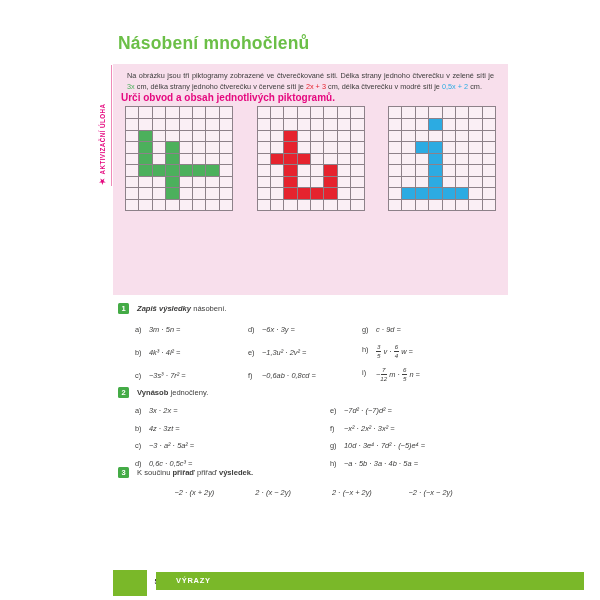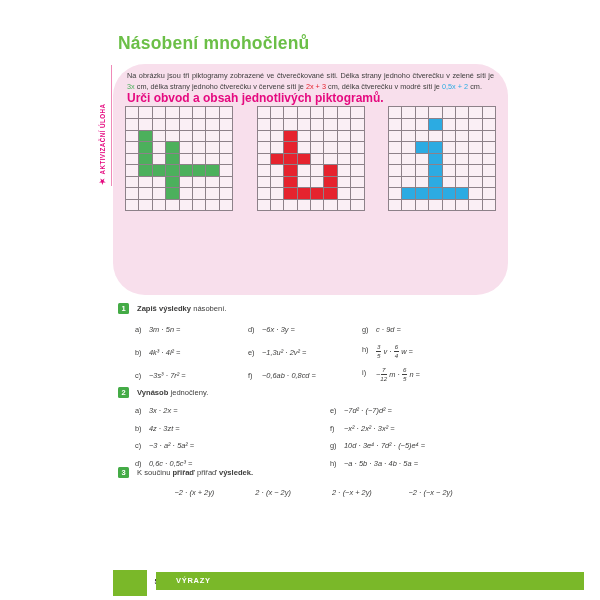--- a/index.html
+++ b/index.html
@@ -21,28 +21,27 @@
   .sidebar-vert {
     position:absolute; left:98px; top:65px; height:121px; width:12px;
     writing-mode:vertical-rl; transform:rotate(180deg);
     color:var(--magenta,#e5097f); font-size:6.3px; font-weight:bold;
     letter-spacing:0.4px; white-space:nowrap;
   }
   .sidebar-vert .star { font-size:7.5px; }
   .pink-box {
     position:absolute; left:113px; top:64px; width:395px; height:231px;
     background:var(--pink-bg,#f8dfec);
-    border-radius:32px;
   }
   .intro {
     padding:7px 14px 0; font-size:7.3px; line-height:10.8px;
     text-align:justify;
   }
   .intro-task {
-    padding:0 14px; font-size:12px; line-height:10.8px;
+    padding:0 8px; font-size:10px; line-height:10.8px;
     font-weight:bold; color:var(--magenta,#e0097d);
   }
   .grids-row { display:flex; justify-content:space-between; padding:3px 12px 0; }
   .pgrid {
     width:108px; height:105px; display:grid;
     grid-template-columns:repeat(8,1fr); grid-template-rows:repeat(9,1fr);
     border-top:1px solid var(--grid-line,#8d8189);
     border-left:1px solid var(--grid-line,#8d8189);
     background:#faeff5;
   }
@@ -331,21 +330,21 @@
         <div class="gcell"></div>
         <div class="gcell"></div>
         <div class="gcell"></div>
       </div>
     </div>
 </div>
 
 <section class="ex" id="ex1">
   <div class="ex-head">
     <div class="badge">1</div>
-    <div class="ex-title"><span style="font-weight: bold;">Zapiš výsledky</span><span> násobení.</span></div>
+    <div class="ex-title"><span style="font-weight: bold; font-style: italic;">Zapiš výsledky</span><span> násobení.</span></div>
   </div>
   <div class="items" id="ex1-items">
       <div class="item">
         <span class="lbl">a)</span>
         <span class="expr">3m · 5n =</span>
       </div>
       <div class="item">
         <span class="lbl">b)</span>
         <span class="expr">4k³ · 4l² =</span>
       </div>

